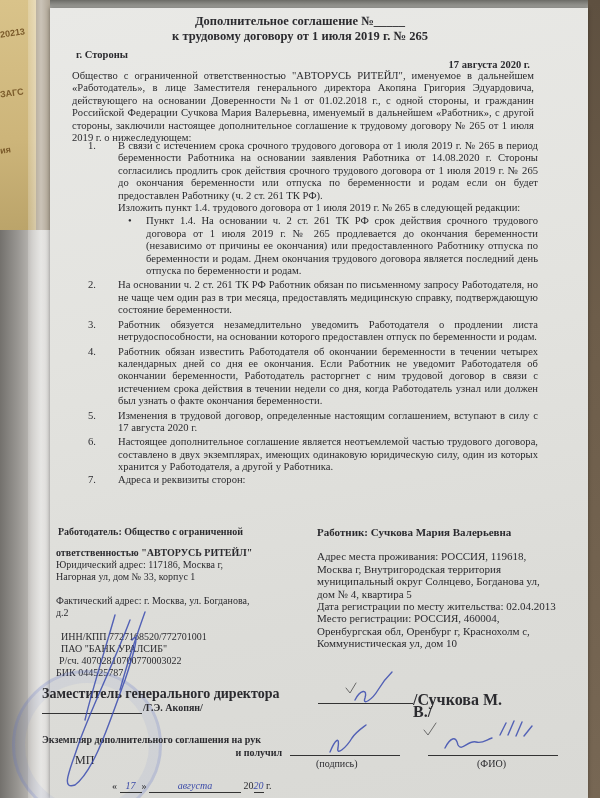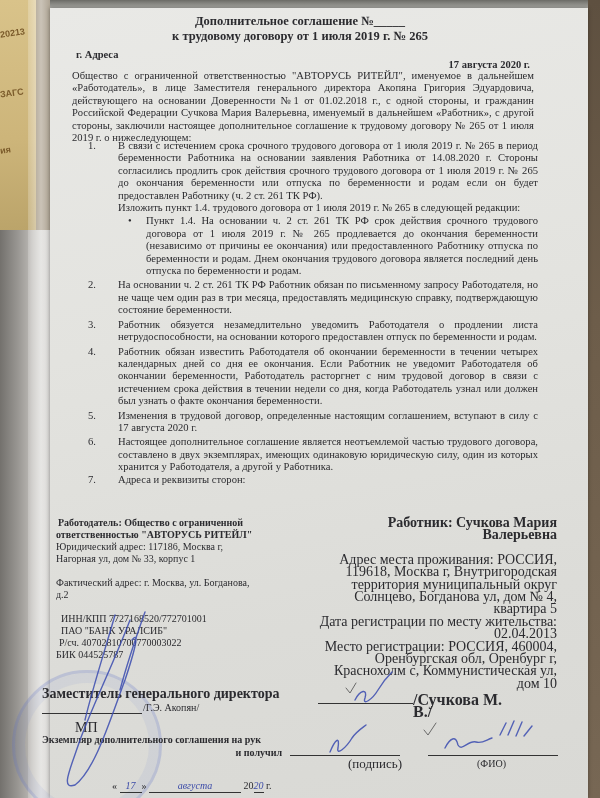--- a/index.html
+++ b/index.html
@@ -58,40 +58,40 @@
   }
   .items { position: absolute; left: 88px; top: 140px; width: 450px; }
   .item { position: relative; padding-left: 30px; text-align: justify; }
   .item .num { position: absolute; left: 0; top: 0; }
   .item p { margin: 0; }
   .bullet { position: relative; padding-left: 28px; text-align: justify; margin-top: 1px; }
   .bullet .dot { position: absolute; left: 10px; top: 0; }
   .gap { height: 2px; }
 
   .left-col { position: absolute; left: 56px; top: 517px; width: 240px; font-size: 10px; line-height: 12px; }
-  .right-col { position: absolute; left: 317px; top: 517px; width: 240px; font-size: 14px; line-height: 12.4px; text-align: right; }
-  .bold { font-weight: bold; }
+  .right-col { position: absolute; left: 317px; top: 517px; width: 240px; font-size: 11px; line-height: 12.4px; }
+  .bold { font-weight: bold; margin-top: 9px; }
   .sp { height: 12px; }
 
   .sig-left { position: absolute; left: 42px; top: 688px; width: 250px; font-size: 14px; }
   .sig-title { font-weight: bold; }
   .sig-line-left {
     position: absolute; left: 42px; top: 713px; width: 100px; border-bottom: 1px solid #333;
   }
-  .sig-name-left { position: absolute; left: 143px; top: 702px; font-weight: normal; font-size: 10px; }
-  .mp { position: absolute; left: 75px; top: 722px; font-size: 14px; }
+  .sig-name-left { position: absolute; left: 143px; top: 702px; font-weight: bold; font-size: 10px; }
+  .mp { position: absolute; left: 75px; top: 754px; font-size: 12px; }
   .copy-note { position: absolute; left: 42px; top: 733px; width: 240px; font-size: 10px; line-height: 13px; font-weight: bold; }
   .copy-note .l2 { display: block; text-align: right; }
   .date-line { position: absolute; left: 112px; top: 780px; font-size: 10px; }
   .date-line .u { display: inline-block; border-bottom: 1px solid #333; }
 
   .sig-right-line { position: absolute; left: 318px; top: 703px; width: 95px; border-bottom: 1px solid #333; }
   .sig-right-name { position: absolute; left: 413px; top: 694px; font-weight: bold; font-size: 16px; }
   .sig2-line { position: absolute; left: 290px; top: 755px; width: 110px; border-bottom: 1px solid #333; }
-  .sig2-cap { position: absolute; left: 316px; top: 758px; font-size: 13px; margin-left: 32px; }
+  .sig2-cap { position: absolute; left: 316px; top: 758px; font-size: 10px; }
   .fio-line { position: absolute; left: 428px; top: 755px; width: 130px; border-bottom: 1px solid #333; }
   .fio-cap { position: absolute; left: 477px; top: 758px; font-size: 10px; }
 
   .stamp {
     position: absolute; left: 12px; top: 670px; width: 150px; height: 150px; border-radius: 50%;
     border: 3px solid rgba(90,110,200,0.25); box-shadow: inset 0 0 0 10px rgba(90,110,200,0.08);
   }
   svg.ink { position: absolute; left: 0; top: 0; width: 600px; height: 798px; pointer-events: none; }
 </style>
 </head>
@@ -106,21 +106,21 @@
 <div class="bg-sleeve" style="top:230px;height:568px"></div>
 <div class="bg-plastic"></div>
 <div class="paper-top-shadow"></div>
 <div class="paper"></div>
 
 <div class="doc">
   <div class="title">
     <span>Дополнительное соглашение №_____</span>
     <span class="line2">к трудовому договору от 1 июля 2019 г. № 265</span>
   </div>
-  <div class="city">г. Адреса</div>
+  <div class="city">г. Стороны</div>
   <div class="date">17 августа 2020 г.</div>
   <div class="intro">Общество с ограниченной ответственностью "АВТОРУСЬ РИТЕЙЛ", именуемое в дальнейшем «Работодатель», в лице Заместителя генерального директора Акопяна Григория Эдуардовича, действующего на основании Доверенности №1 от 01.02.2018 г., с одной стороны, и гражданин Российской Федерации Сучкова Мария Валерьевна, именуемый в дальнейшем «Работник», с другой стороны, заключили настоящее дополнительное соглашение к трудовому договору № 265 от 1 июля 2019 г. о нижеследующем:</div>
 
   <div class="items">
     <div class="item">
       <span class="num">1.</span>
       <p>В связи с истечением срока срочного трудового договора от 1 июля 2019 г. № 265 в период беременности Работника на основании заявления Работника от 14.08.2020 г. Стороны согласились продлить срок действия срочного трудового договора от 1 июля 2019 г. № 265 до окончания беременности или отпуска по беременности и родам если он будет предоставлен Работнику (ч. 2 ст. 261 ТК РФ).</p>
       <p>Изложить пункт 1.4. трудового договора от 1 июля 2019 г. № 265 в следующей редакции:</p>
       <div class="bullet">
         <span class="dot">•</span>

